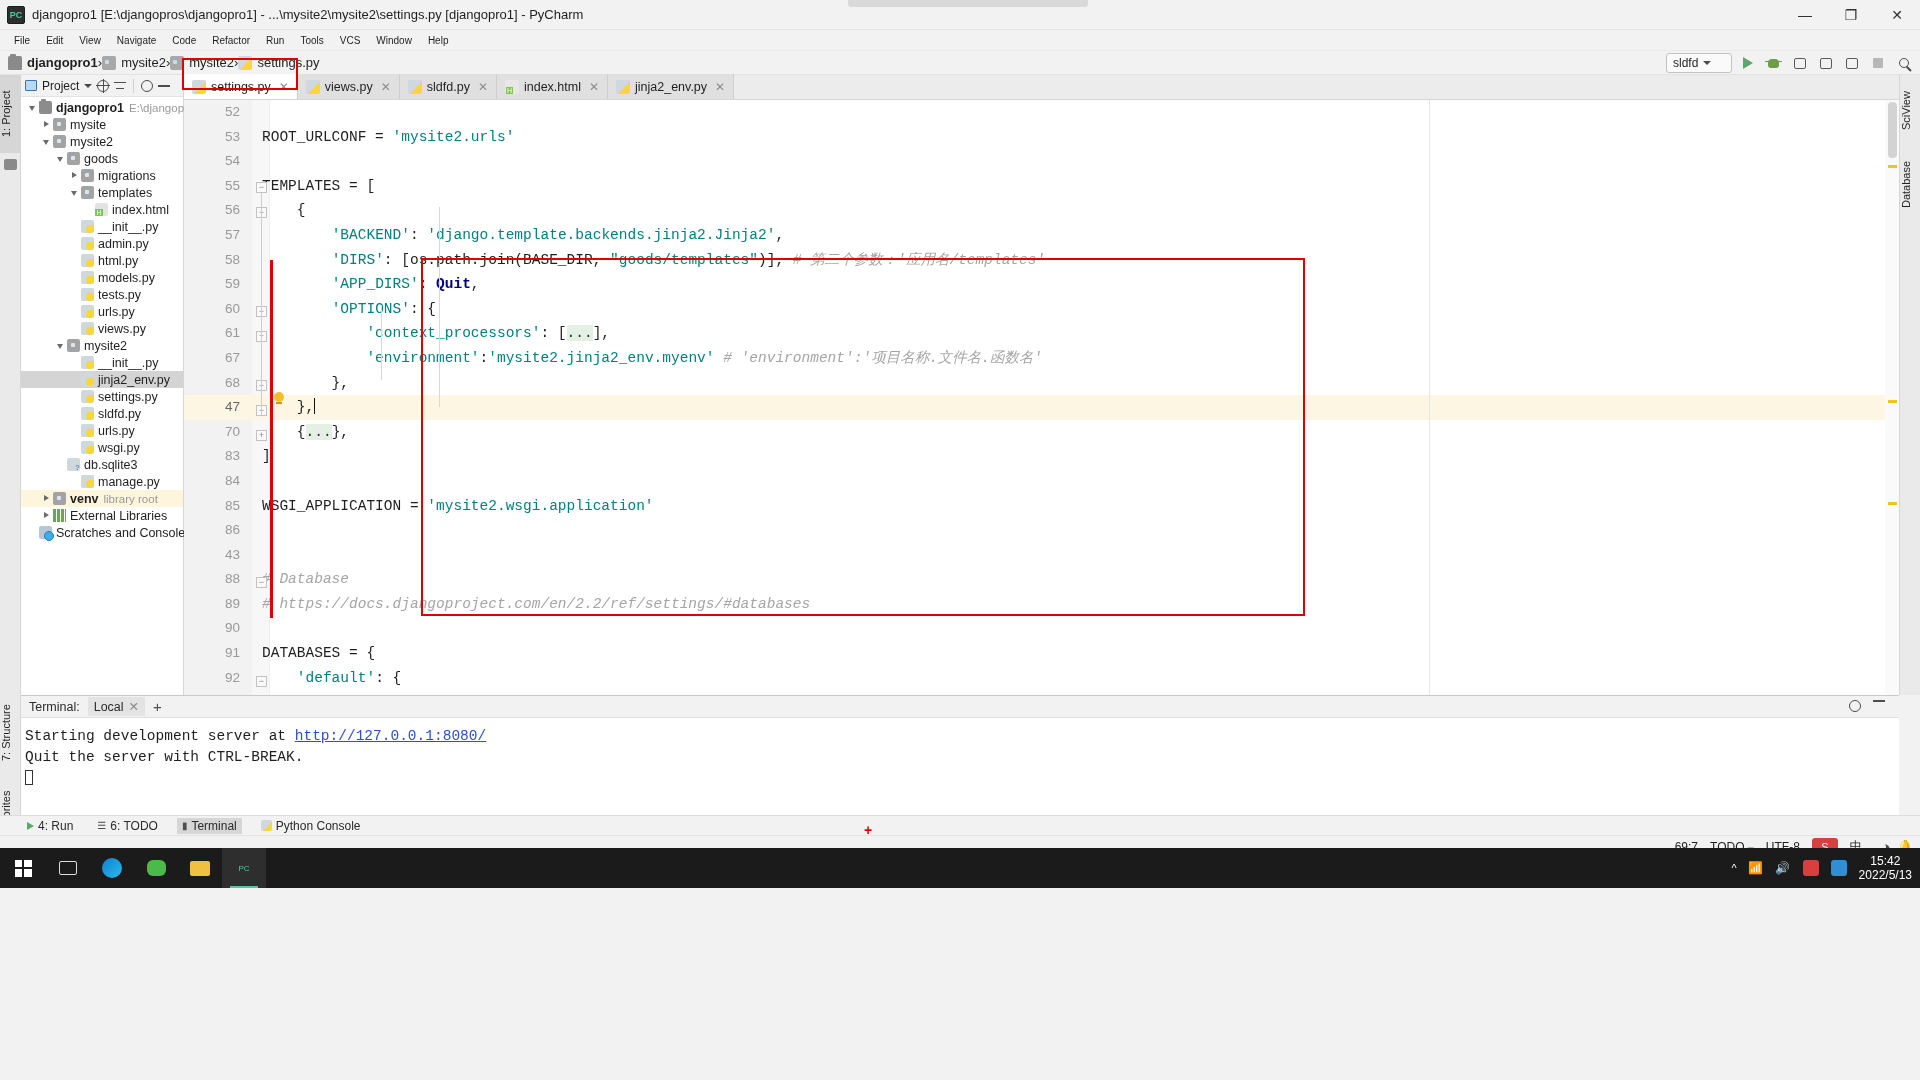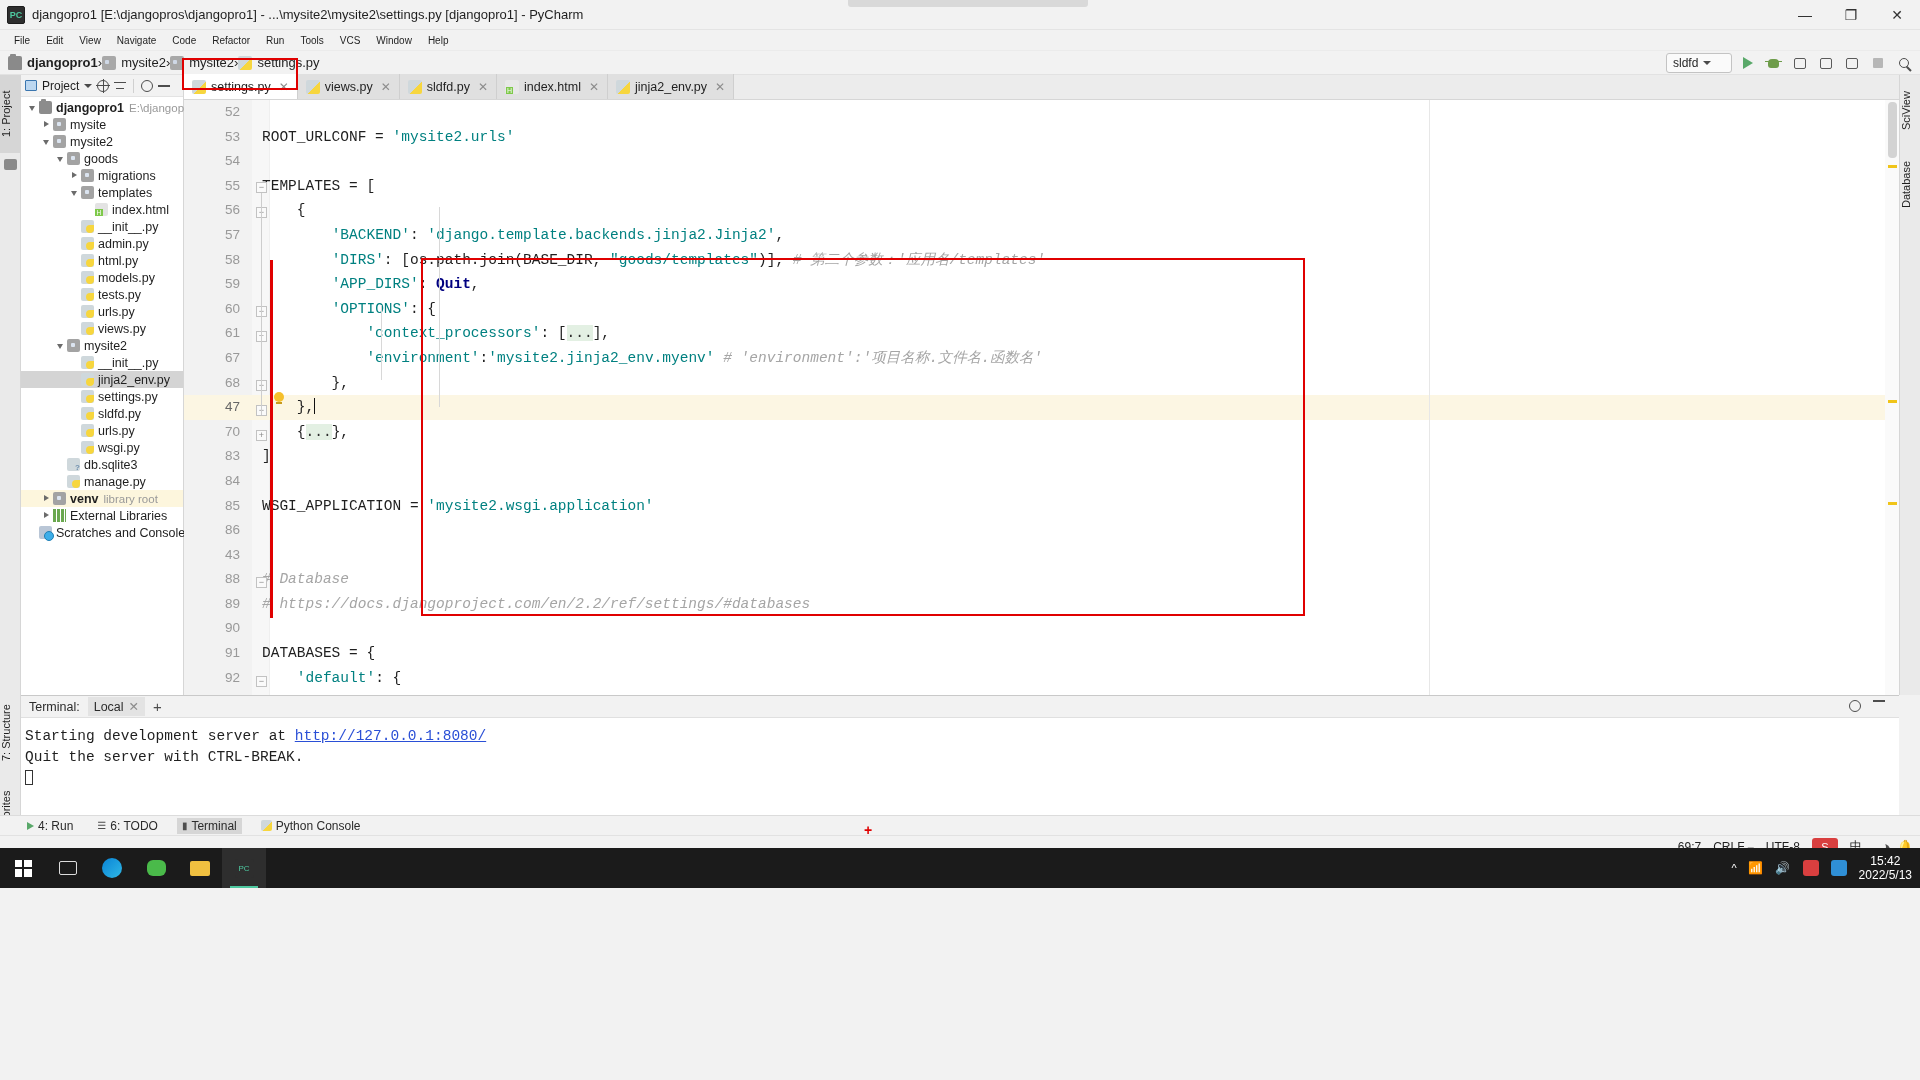--- a/index.html
+++ b/index.html
@@ -485,21 +485,21 @@
         <div class="trow" style="padding-left: 48px;">
           <span class="arrow"></span>
           <span class="ico-sm i-py"></span>
           <span class="tlabel">wsgi.py</span>
         </div>
         <div class="trow" style="padding-left: 34px;">
           <span class="arrow"></span>
           <span class="ico-sm i-db"></span>
           <span class="tlabel">db.sqlite3</span>
         </div>
-        <div class="trow" style="padding-left: 34px; text-align: right;">
+        <div class="trow" style="padding-left: 48px; text-align: right;">
           <span class="arrow"></span>
           <span class="ico-sm i-py"></span>
           <span class="tlabel">manage.py</span>
         </div>
         <div class="trow hl" style="padding-left: 20px;">
           <span class="arrow right"></span>
           <span class="ico-sm i-folder-pk"></span>
           <span class="tlabel b">venv</span>
           <span class="tdim">library root</span>
         </div>
@@ -636,21 +636,21 @@
     </div>
     <div class="bb-item">
       <span class="ico ico-py" style="width:11px;height:11px;margin:0;"></span>
       <span>Python Console</span>
     </div>
   </div>
   <div class="bb-plus-red">+</div>
 
   <div class="statusbar">
     <span>69:7</span>
-    <span>CRLF ⎯</span>
+    <span>TODO ⎯</span>
     <span>UTF-8</span>
     <span class="sb-ime">S</span>
     <span>中</span>
     <span class="moon"></span>
     <span style="font-size:13px;">🔔</span>
   </div>
 
   <div class="taskbar">
     <div class="tb-start">
       <div class="win-logo">

